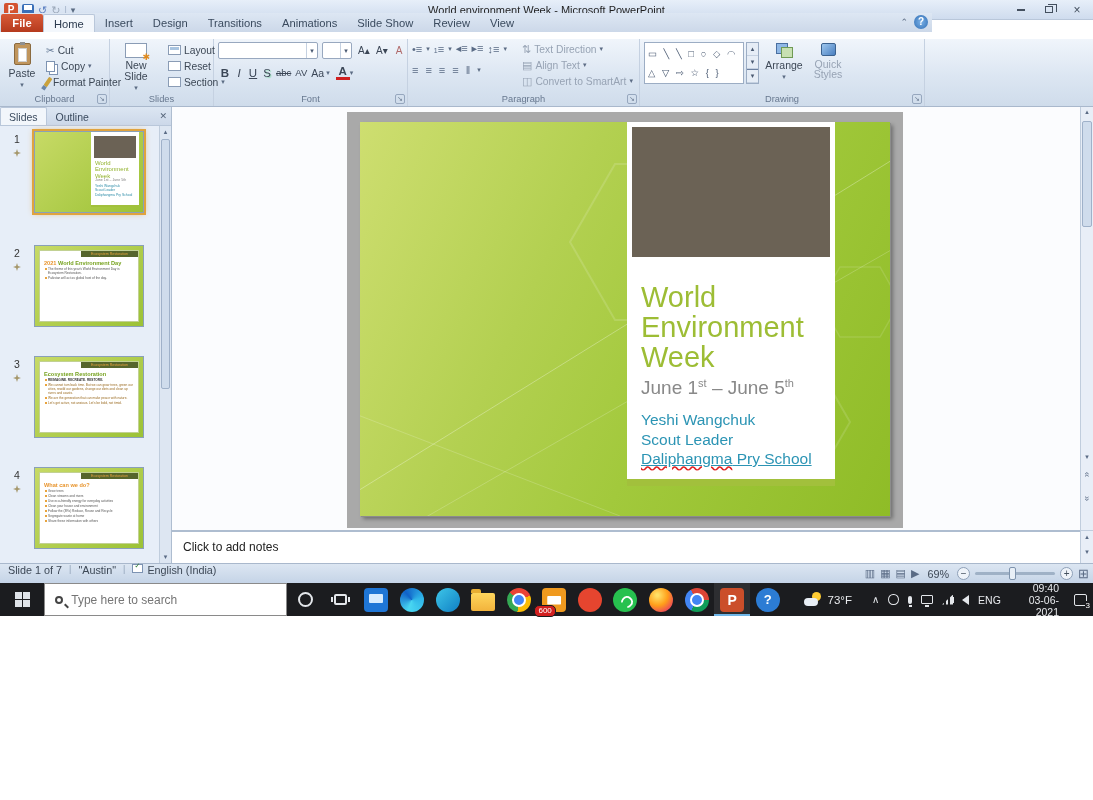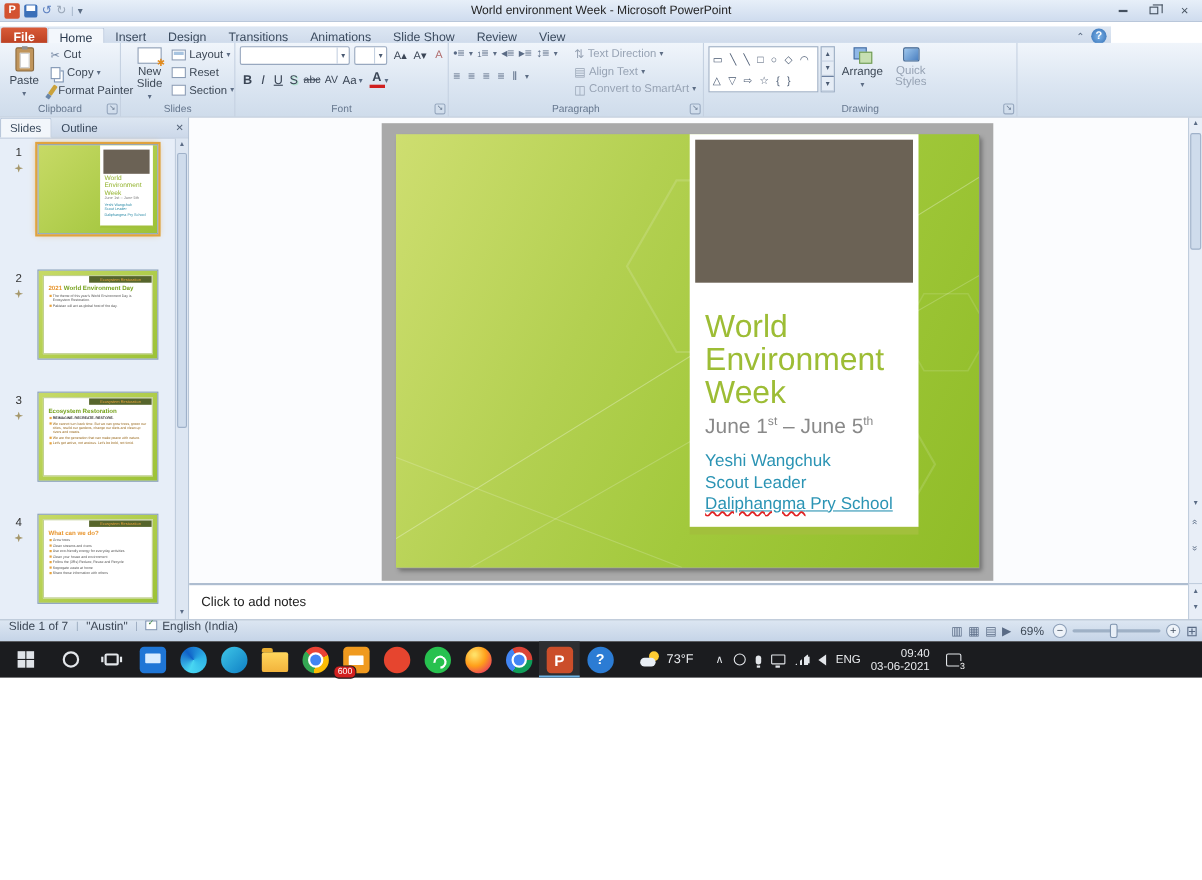--- a/index.html
+++ b/index.html
@@ -19,21 +19,21 @@
   .glyph.dim{color:#9aa7b8}
   .qsep{color:#9fb0c5;font-size:9px}
   .tb-title{position:absolute;left:0;right:0;text-align:center;pointer-events:none;color:#1f1f1f}
   .winctl{position:absolute;right:2px;top:0;height:19px;display:flex}
   .wbtn{width:28px;height:19px;display:flex;align-items:center;justify-content:center;color:#44505f;font-size:12px}
   .minbar{width:8px;height:2px;background:#44505f;display:inline-block}
   .restsq{width:8px;height:7px;border:1px solid #44505f;position:relative;display:inline-block}
   .restsq::before{content:"";position:absolute;left:2px;top:-3px;width:8px;height:7px;border:1px solid #44505f;border-bottom:none;border-left:none}
 
   
-  .tabrow{position:absolute;left:0;top:24px;width:1010px;height:19px;
+  .tabrow{position:absolute;left:0;top:13px;width:932px;height:19px;
     background:linear-gradient(#dde7f3,#ccd8e9);display:flex;align-items:flex-end;font-size:11.2px;color:#3a4a5e}
   .filetab{width:42px;height:18px;background:linear-gradient(#d95b38,#b53a1d);color:#fff;text-align:center;
     line-height:18px;border-radius:2px 2px 0 0;margin-left:1px;font-weight:bold}
   .rtab{padding:0 10px;height:18px;line-height:18px}
   .rtab.active{background:#f3f7fc;border:1px solid #b9c7da;border-bottom:none;border-radius:2px 2px 0 0;color:#2b3a4e}
   .tabrow-right{position:absolute;right:4px;top:2px;display:flex;gap:6px;align-items:center}
   .helpdot{width:14px;height:14px;border-radius:50%;background:radial-gradient(#7db3e8,#2f6cb3);color:#fff;
     font-size:10px;text-align:center;line-height:14px;font-weight:bold}
   .caret{color:#5b6c83;font-size:9px}
 
@@ -283,21 +283,21 @@
       <div class="glabel">Clipboard</div>
       <div class="launch">↘</div>
     </div>
 
     <div class="rgroup" style="left:110px;width:104px">
       <div class="bigbtn" style="left:4px;top:1px;width:44px;height:52px">
         <span class="i-newslide"></span>
         <span style="width:36px;line-height:11px">New Slide</span>
           <span class="da">▾</span>
       </div>
-      <div style="position:absolute;left:44px;top:3px">
+      <div style="position:absolute;left:56px;top:3px">
         <div class="r-small">
             <span class="i-minislide hdr"></span>
             <span>Layout</span>
             <span class="da">▾</span>
           </div>
         <div class="r-small">
             <span class="i-minislide"></span>
             <span>Reset</span>
           </div>
         <div class="r-small">
@@ -559,20 +559,24 @@
 
   <div class="taskbar">
     <div class="startbtn">
       <span class="winlogo">
           <i></i>
           <i></i>
           <i></i>
           <i></i>
         </span>
     </div>
+    <div class="searchbox">
+      <span class="maglass"></span>
+      <input placeholder="Type here to search" style="">
+    </div>
     <div class="slot">
         <span class="cortana"></span>
       </div>
     <div class="slot">
         <span class="taskview"></span>
       </div>
     <div class="slot">
         <span class="app a-monitor"></span>
       </div>
     <div class="slot">

